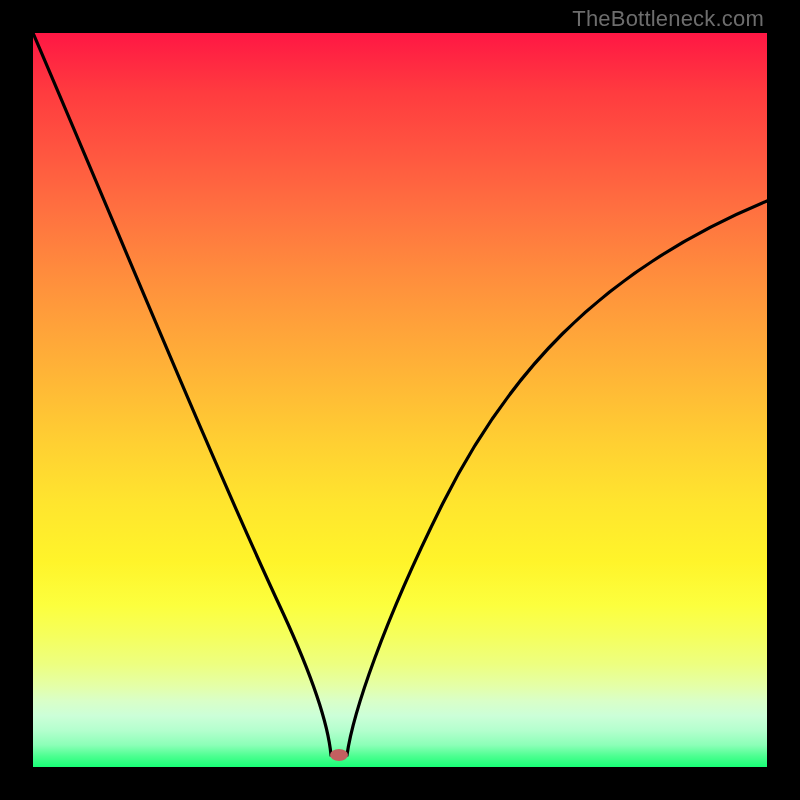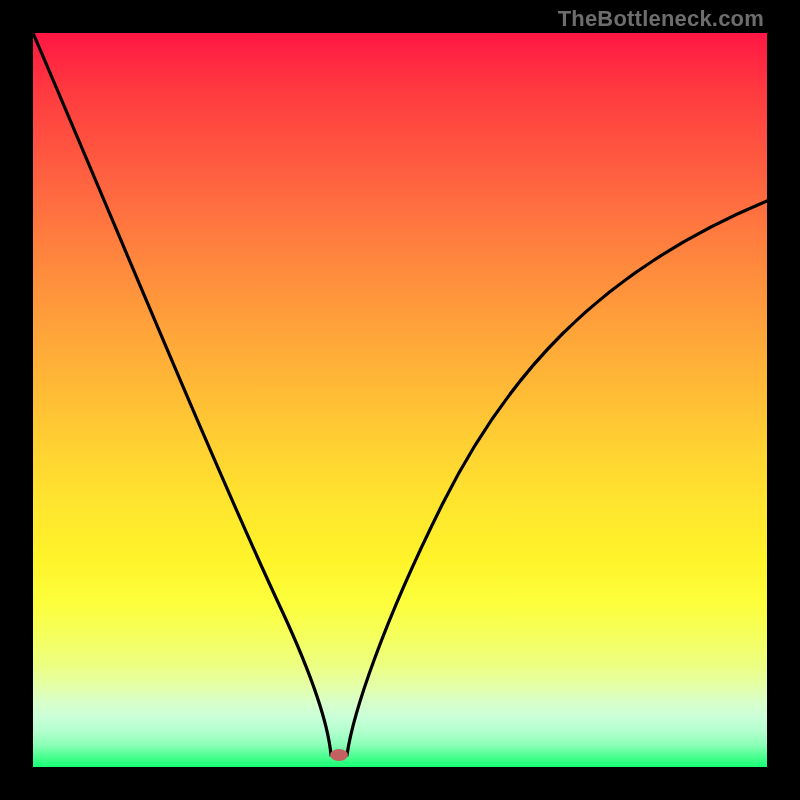--- a/index.html
+++ b/index.html
@@ -51,21 +51,21 @@
       #4dff91 98.5%,
       #18ff76 100%
     );
   }
   .watermark {
     position: absolute;
     top: 6px;
     right: 36px;
     color: #6d6d6d;
     font-size: 22px;
-    font-weight: 700;
+    font-weight: 400;
     letter-spacing: 0.2px;
   }
   .svg-overlay {
     position: absolute;
     top: 33px;
     left: 33px;
     width: 734px;
     height: 734px;
     pointer-events: none;
   }

